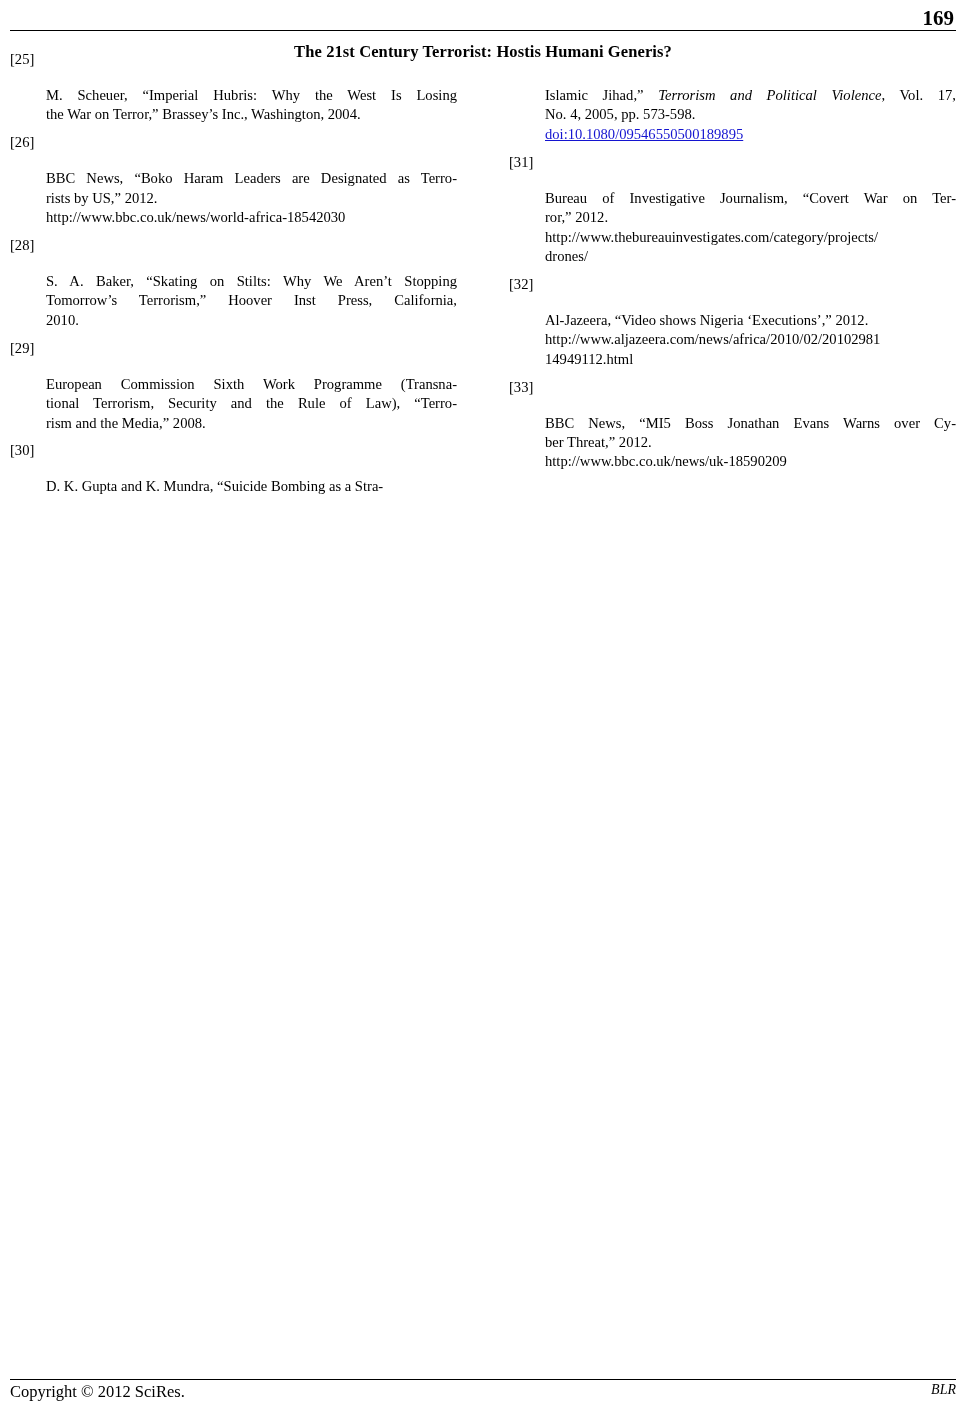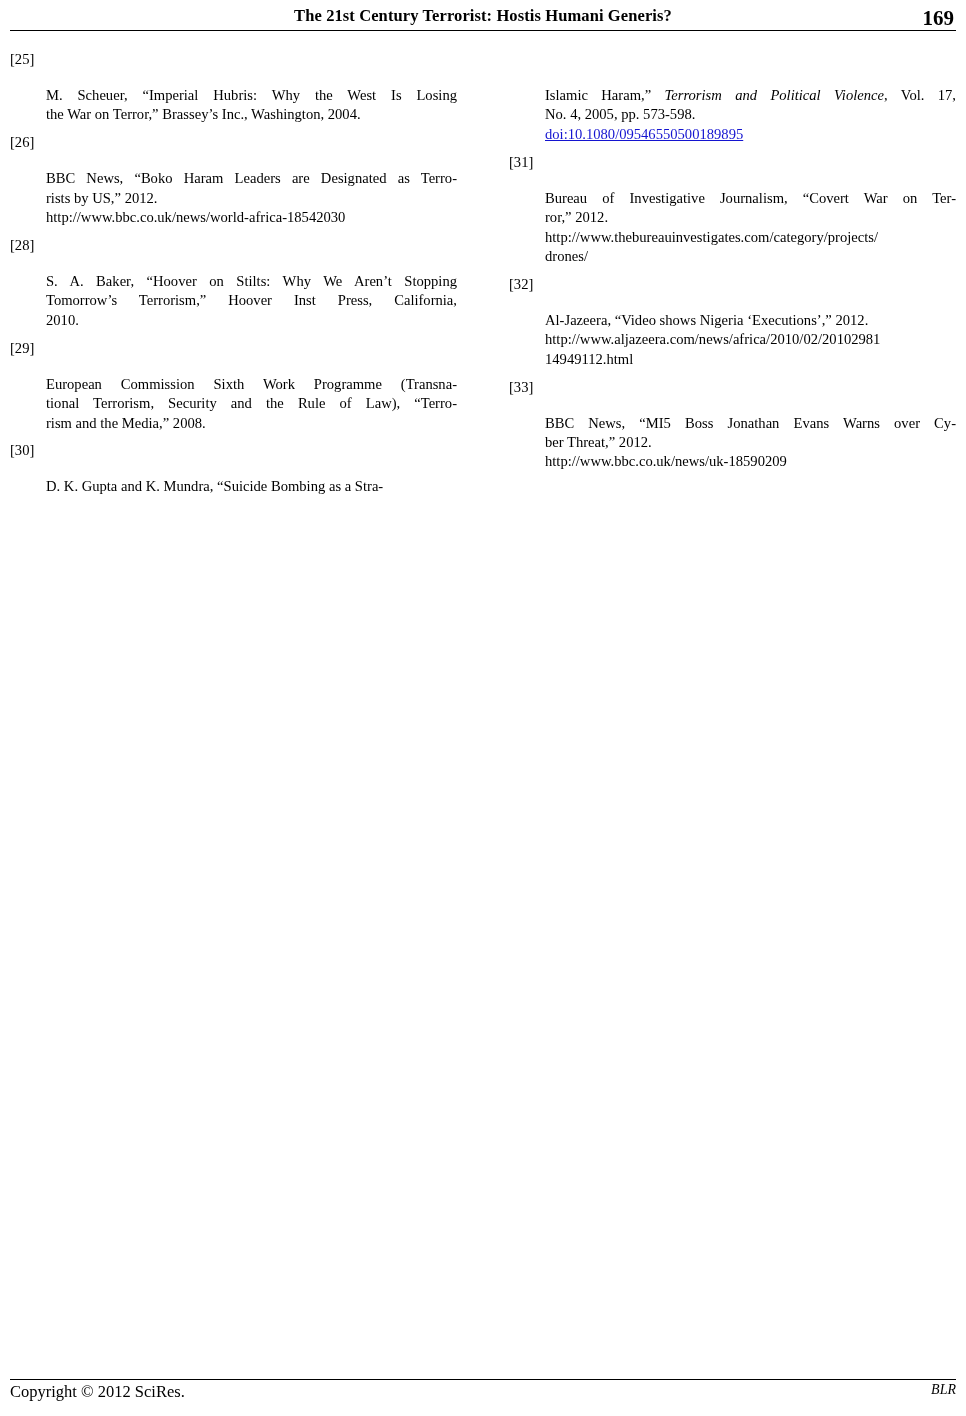--- a/index.html
+++ b/index.html
@@ -32,20 +32,21 @@
     height: 34px;
     padding: 6px 12px 0 12px;
     box-sizing: border-box;
   }
   .running-head .rh-title {
     text-align: center;
     font-size: 16.5px;
     font-weight: bold;
     font-family: "Liberation Serif", serif;
     letter-spacing: 0.1px;
+    margin-top: 36px;
   }
   .running-head .rh-page {
     position: absolute;
     right: 12px;
     top: 6px;
     font-size: 21px;
     font-weight: bold;
   }
   .rule-top {
     position: absolute;
@@ -168,21 +169,21 @@
           <div class="just">BBC News, “Boko Haram Leaders are Designated as Terro-</div>
           <div class="last">rists by US,” 2012.</div>
           <div class="line-url plainurl">http://www.bbc.co.uk/news/world-africa-18542030</div>
         </div>
       </div>
 
 
       <div class="ref">
         <div class="num">[28]</div>
         <div class="body">
-          <div class="just">S. A. Baker, “Hoover on Stilts: Why We Aren’t Stopping</div>
+          <div class="just">S. A. Baker, “Skating on Stilts: Why We Aren’t Stopping</div>
           <div class="just">Tomorrow’s Terrorism,” Hoover Inst Press, California,</div>
           <div class="last">2010.</div>
         </div>
       </div>
 
       <div class="ref">
         <div class="num">[29]</div>
         <div class="body">
           <div class="just">European Commission Sixth Work Programme (Transna-</div>
           <div class="just">tional Terrorism, Security and the Rule of Law), “Terro-</div>
@@ -197,21 +198,21 @@
         </div>
       </div>
 
     </div>
 
     <div class="col">
 
       <div class="ref">
         <div class="num"></div>
         <div class="body">
-          <div class="just"><span>Islamic Haram,” </span><span class="it">Terrorism and Political Violence</span><span>, Vol. 17,</span></div>
+          <div class="just"><span>Islamic Jihad,” </span><span class="it">Terrorism and Political Violence</span><span>, Vol. 17,</span></div>
           <div class="last">No. 4, 2005, pp. 573-598.</div>
           <div class="line-url"><span class="doi-link">doi:10.1080/09546550500189895</span></div>
         </div>
       </div>
 
       <div class="ref">
         <div class="num">[31]</div>
         <div class="body">
           <div class="just">Bureau of Investigative Journalism, “Covert War on Ter-</div>
           <div class="last">ror,” 2012.</div>

